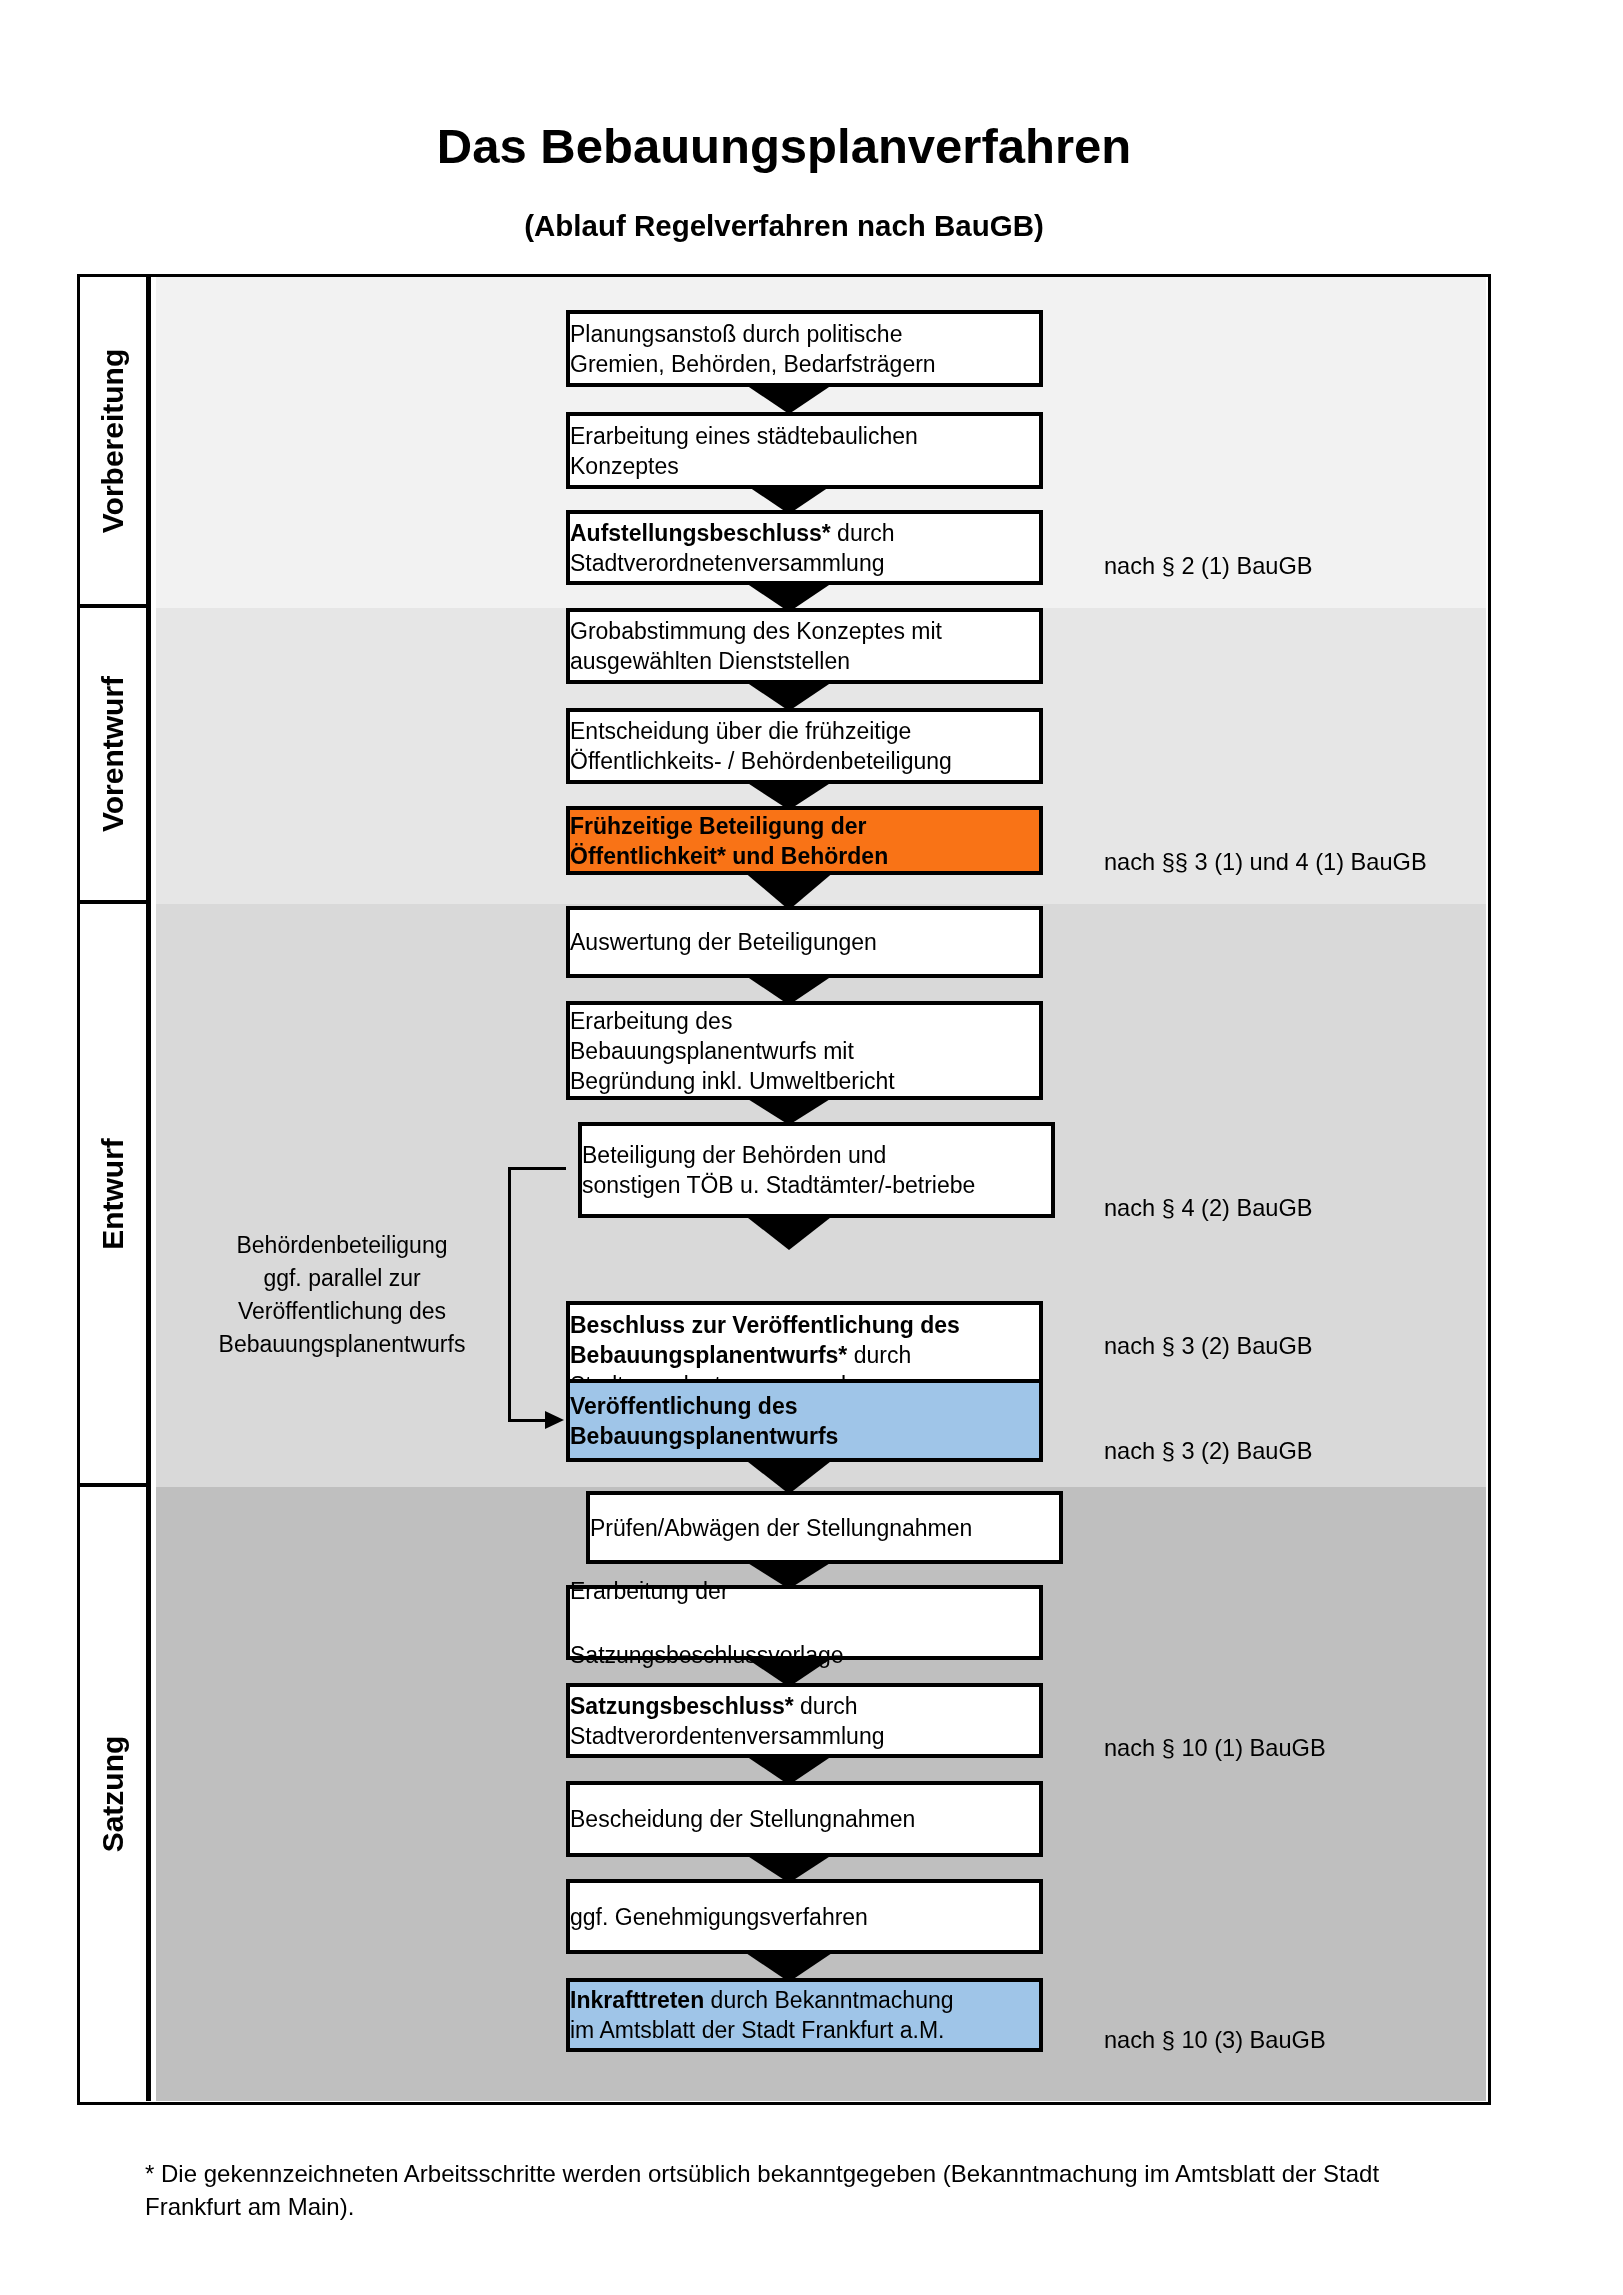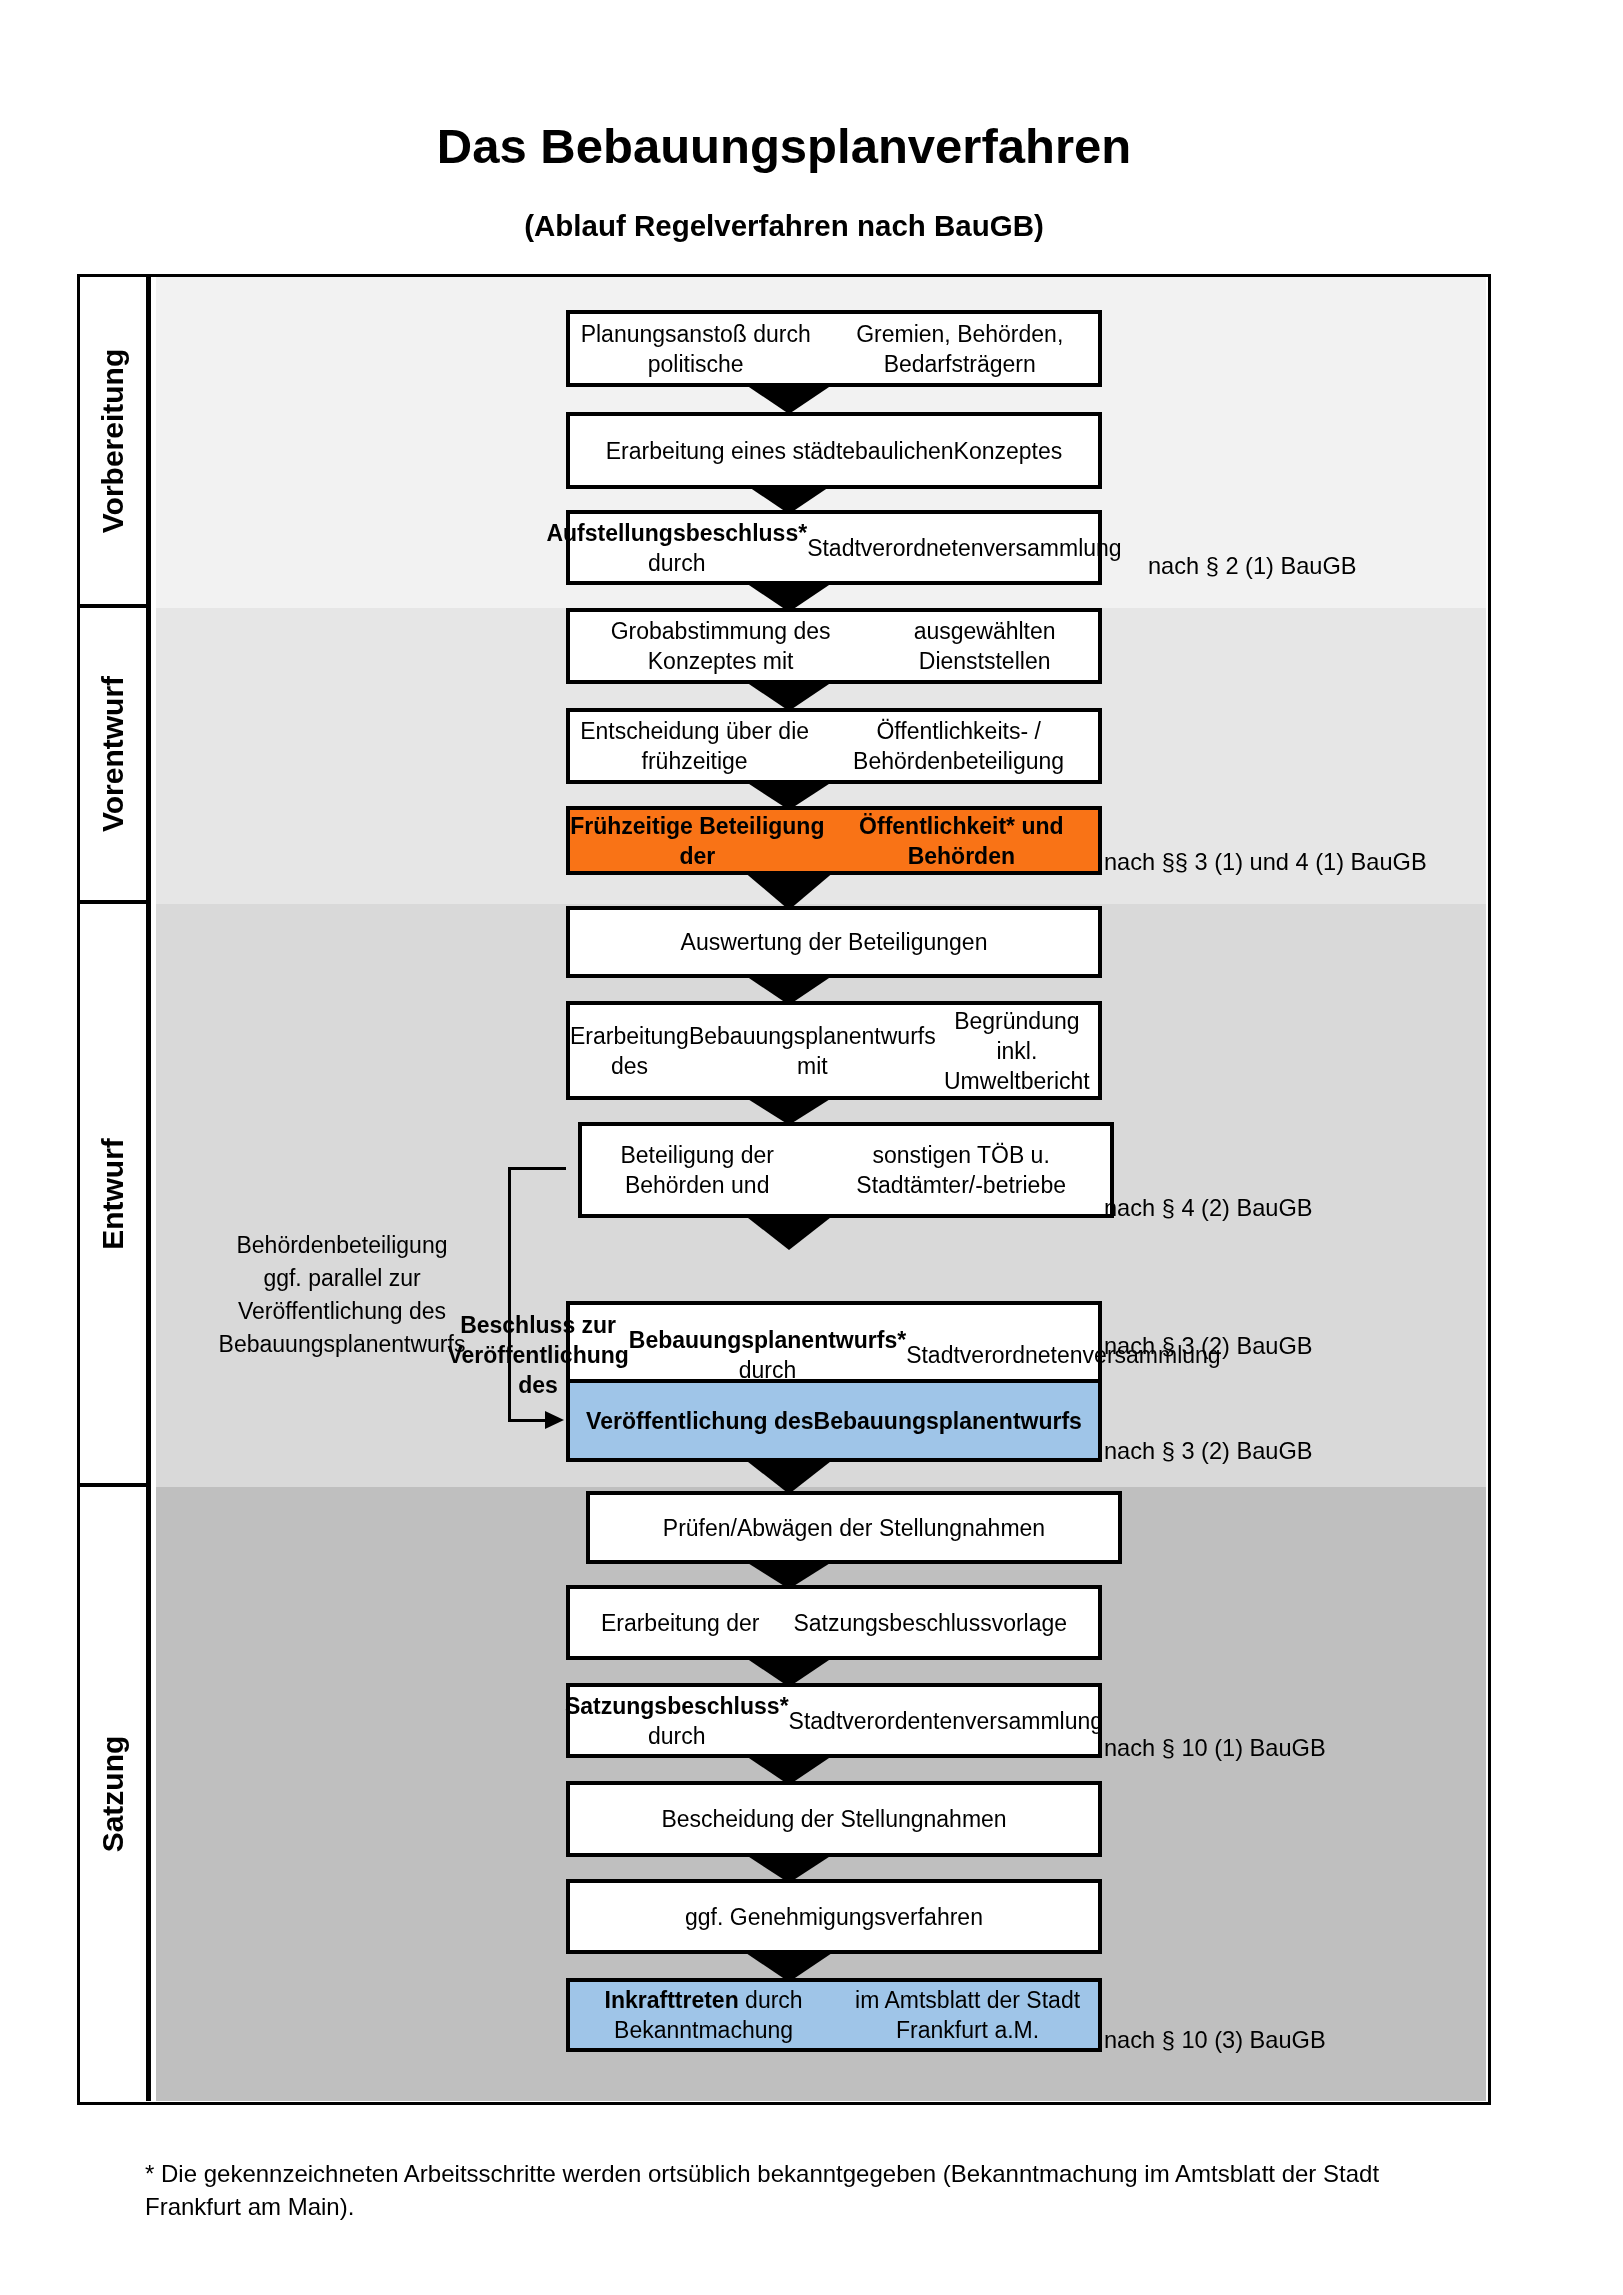--- a/index.html
+++ b/index.html
@@ -9,23 +9,23 @@
   .subtitle{position:absolute;left:77px;top:209px;width:1414px;text-align:center;
          font-size:29.5px;font-weight:bold;}
   .chart{position:absolute;left:77px;top:274px;width:1414px;height:1831px;
          border:3.9px solid #000;box-sizing:border-box;background:#fff;}
   .chart-inner{position:absolute;left:0;top:0;width:1406px;height:1824px;}
   .band{position:absolute;left:76px;width:1330px;}
   .phase-cell{position:absolute;left:0;width:71px;background:#fff;border-right:5.2px solid #000;
          display:flex;align-items:center;justify-content:center;box-sizing:border-box;}
   .phase-cell.divider{border-bottom:4.6px solid #000;}
   .phase-cell span{transform:rotate(-90deg);white-space:nowrap;font-weight:bold;font-size:30px;}
-  .fbox{position:absolute;left:486px;width:536px;background:#fff;border:4.6px solid #000;
-         box-sizing:border-box;display:flex;flex-direction:row;justify-content:center;
-         align-items:center;text-align:center;font-size:23px;line-height:30px;z-index:2;}
+  .fbox{position:absolute;left:486px;width:477px;background:#fff;border:4.6px solid #000;
+         box-sizing:border-box;display:flex;flex-direction:column;justify-content:center;
+         align-items:flex-start;text-align:center;font-size:23px;line-height:30px;z-index:2;}
   .fbox .bseg{font-weight:bold;}
   .arr{position:absolute;width:0;height:0;z-index:1;}
   .note{position:absolute;left:1024px;font-size:23.6px;white-space:nowrap;z-index:3;}
   .annot{position:absolute;left:131px;top:952px;width:262px;text-align:center;
          font-size:23px;line-height:33px;z-index:1;}
   .bl{position:absolute;background:#000;z-index:1;}
   .bhead{position:absolute;width:0;height:0;z-index:1;
          border-left:19.6px solid #000;border-top:9.8px solid transparent;border-bottom:9.8px solid transparent;}
   .footnote{position:absolute;left:145px;top:2133px;width:1368px;font-size:24px;line-height:33px;}
 </style>
@@ -66,21 +66,21 @@
       <div class="arr" style="left: 663px; top: 106px; border-left: 46px solid transparent; border-right: 46px solid transparent; border-top: 31px solid rgb(0, 0, 0);"></div>
       <div class="fbox" style="top: 135px; height: 77px;">
         <div><span>Erarbeitung eines städtebaulichen</span></div>
         <div><span>Konzeptes</span></div>
       </div>
       <div class="arr" style="left: 663px; top: 206px; border-left: 46px solid transparent; border-right: 46px solid transparent; border-top: 31px solid rgb(0, 0, 0);"></div>
       <div class="fbox" style="top: 233px; height: 75px;">
         <div><span class="bseg">Aufstellungsbeschluss*</span><span> durch</span></div>
         <div><span>Stadtverordnetenversammlung</span></div>
       </div>
-      <div class="note" style="top: 276px; margin-left: 44px;">nach § 2 (1) BauGB</div>
+      <div class="note" style="top: 276px;">nach § 2 (1) BauGB</div>
       <div class="arr" style="left: 663px; top: 304px; border-left: 46px solid transparent; border-right: 46px solid transparent; border-top: 31px solid rgb(0, 0, 0);"></div>
       <div class="fbox" style="top: 331px; height: 76px;">
         <div><span>Grobabstimmung des Konzeptes mit</span></div>
         <div><span>ausgewählten Dienststellen</span></div>
       </div>
       <div class="arr" style="left: 663px; top: 403px; border-left: 46px solid transparent; border-right: 46px solid transparent; border-top: 31px solid rgb(0, 0, 0);"></div>
       <div class="fbox" style="top: 431px; height: 76px;">
         <div><span>Entscheidung über die frühzeitige</span></div>
         <div><span>Öffentlichkeits- / Behördenbeteiligung</span></div>
       </div>

